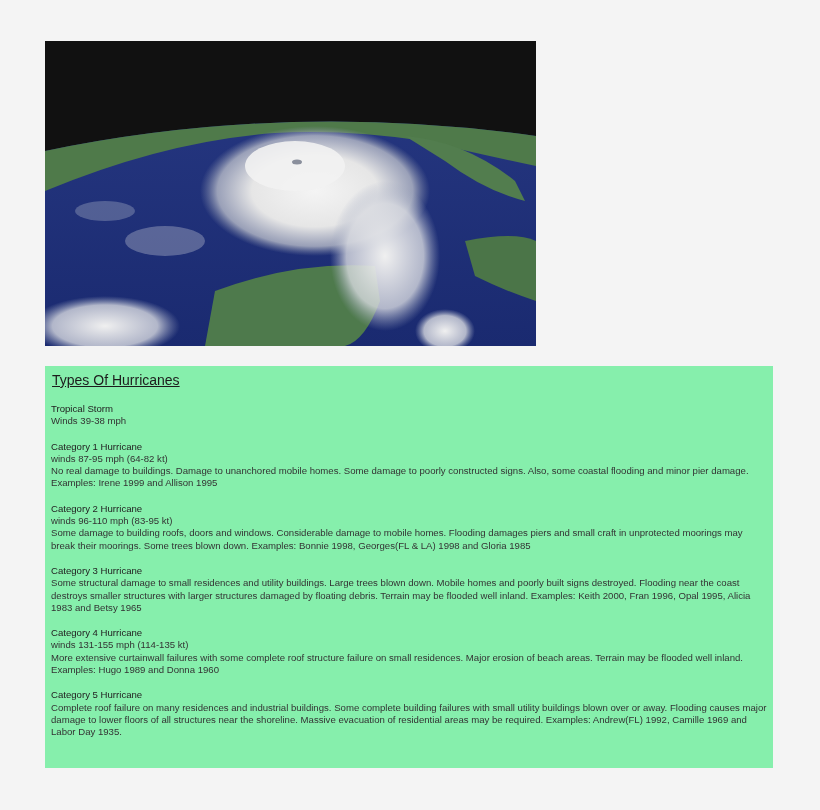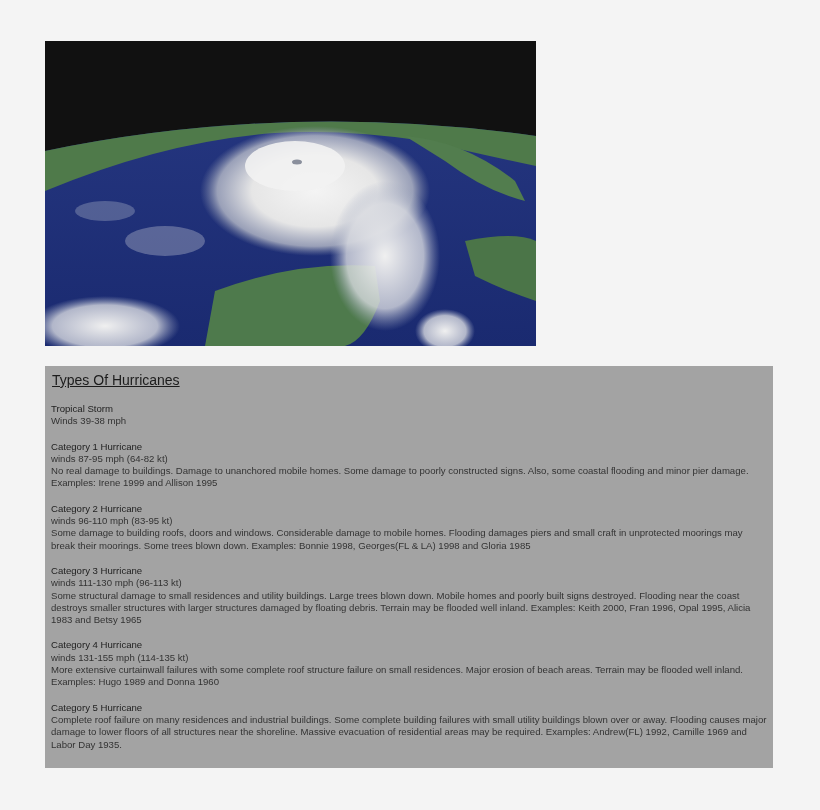--- a/index.html
+++ b/index.html
@@ -15,21 +15,21 @@
       left: 45px; top: 41px;
       width: 491px; height: 305px;
       overflow: hidden;
       background: #111111;
     }
     .photo svg { display: block; width: 100%; height: 100%; }
     .panel {
       position: absolute;
       left: 45px; top: 366px;
       width: 728px; height: 402px;
-      background: #a3a3a3;
+      background: #86efac;
       box-sizing: border-box;
       padding: 5px 6px 0 6px;
       color: #222222;
     }
     .panel-title {
       font-size: 14px;
       text-decoration: underline;
       margin: 0 0 14px 1px;
       line-height: 18px;
       color: #1c1c1c;
@@ -98,21 +98,20 @@
   </div>
 
   <div class="section">
     <div class="section-heading">Category 2 Hurricane</div>
     <div class="section-line">winds 96-110 mph (83-95 kt)</div>
     <div class="section-line">Some damage to building roofs, doors and windows. Considerable damage to mobile homes. Flooding damages piers and small craft in unprotected moorings may break their moorings. Some trees blown down. Examples: Bonnie 1998, Georges(FL &amp; LA) 1998 and Gloria 1985</div>
   </div>
 
   <div class="section">
     <div class="section-heading">Category 3 Hurricane</div>
-    <div class="section-line">winds 111-130 mph (96-113 kt)</div>
     <div class="section-line">Some structural damage to small residences and utility buildings. Large trees blown down. Mobile homes and poorly built signs destroyed. Flooding near the coast destroys smaller structures with larger structures damaged by floating debris. Terrain may be flooded well inland. Examples: Keith 2000, Fran 1996, Opal 1995, Alicia 1983 and Betsy 1965</div>
   </div>
 
   <div class="section">
     <div class="section-heading">Category 4 Hurricane</div>
     <div class="section-line">winds 131-155 mph (114-135 kt)</div>
     <div class="section-line">More extensive curtainwall failures with some complete roof structure failure on small residences. Major erosion of beach areas. Terrain may be flooded well inland. Examples: Hugo 1989 and Donna 1960</div>
   </div>
 
   <div class="section">

